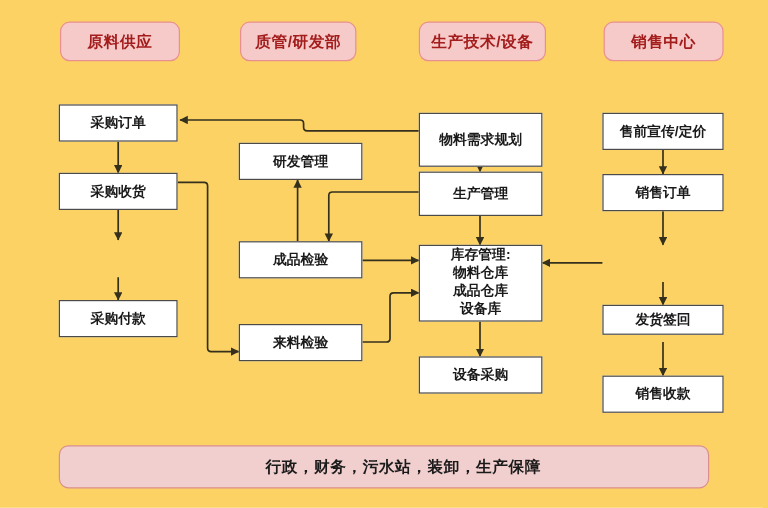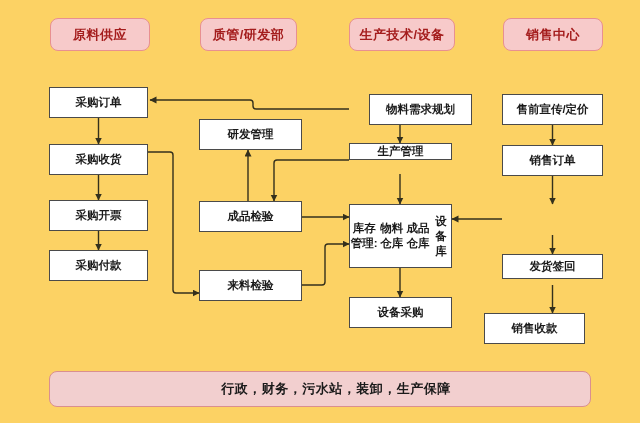--- a/index.html
+++ b/index.html
@@ -18,21 +18,21 @@
     font-weight:bold; font-size:13px; letter-spacing:0.5px;
   }
   .node {
     position:absolute; box-sizing:border-box;
     display:flex; align-items:center; justify-content:center;
     background:var(--node-fill);
     border:1px solid var(--node-border);
     color:var(--node-text);
     font-weight:bold; font-size:11.5px; text-align:center;
   }
-  .node.multi { flex-direction:row; line-height:15px;text-align:center; }
+  .node.multi { flex-direction:column; line-height:15px;text-align:center; }
   .footer-bar {
     position:absolute; left:49px; top:371px; width:542px; height:36px;
     box-sizing:border-box;
     display:flex; align-items:center; justify-content:center;
     background:var(--footer-fill);
     border:1.5px solid var(--footer-border);
     border-radius:8px;
     color:var(--footer-text);
     font-weight:bold; font-size:13px; letter-spacing:0.5px;padding-left:32px;
   }
@@ -80,37 +80,36 @@
     <path class="connector" marker-end="url(#arr)" d="M502,219 H452"></path>
   </svg>
 
   <div class="hdr" style="left:50px; top:18px; width:100px; height:33px;text-align:center;">原料供应</div>
   <div class="hdr" style="left:200px; top:18px; width:97px; height:33px;">质管/研发部</div>
   <div class="hdr" style="left:349px; top:18px; width:106px; height:33px;">生产技术/设备</div>
   <div class="hdr" style="left:503px; top:18px; width:100px; height:33px;">销售中心</div>
 
   <div class="node" style="left:49px; top:87px; width:99px; height:31px;">采购订单</div>
   <div class="node" style="left:49px; top:144px; width:99px; height:31px;">采购收货</div>
-  <div class="node" style="left:49px; top:200px; width:99px; height:31px;">采购开票</div>
   <div class="node" style="left:49px; top:250px; width:99px; height:31px;">采购付款</div>
 
   <div class="node" style="left:199px; top:119px; width:103px; height:31px;">研发管理</div>
   <div class="node" style="left:199px; top:201px; width:103px; height:31px;">成品检验</div>
   <div class="node" style="left:199px; top:270px; width:103px; height:31px;">来料检验</div>
 
-  <div class="node" style="left:349px; top:94px; width:103px; height:31px;margin-left:20px;">物料需求规划</div>
-  <div class="node" style="left:349px; top:143px; width:103px; height:17px;">生产管理</div>
+  <div class="node" style="left:349px; top:94px; width:103px; height:45px;">物料需求规划</div>
+  <div class="node" style="left:349px; top:143px; width:103px; height:37px;">生产管理</div>
   <div class="node multi" style="left:349px; top:204px; width:103px; height:64px;">
     <span>库存管理:</span>
     <span>物料仓库</span>
     <span>成品仓库</span>
     <span>设备库</span>
   </div>
   <div class="node" style="left:349px; top:297px; width:103px; height:31px;">设备采购</div>
 
   <div class="node" style="left:502px; top:94px; width:101px; height:31px;">售前宣传/定价</div>
   <div class="node" style="left:502px; top:145px; width:101px; height:31px;">销售订单</div>
   <div class="node" style="left:502px; top:254px; width:101px; height:25px;">发货签回</div>
-  <div class="node" style="left:484px; top:313px; width:101px; height:31px;">销售收款</div>
+  <div class="node" style="left:502px; top:313px; width:101px; height:31px;">销售收款</div>
 
   <div class="footer-bar">行政，财务，污水站，装卸，生产保障</div>
 
 </div>
 
 </body></html>

